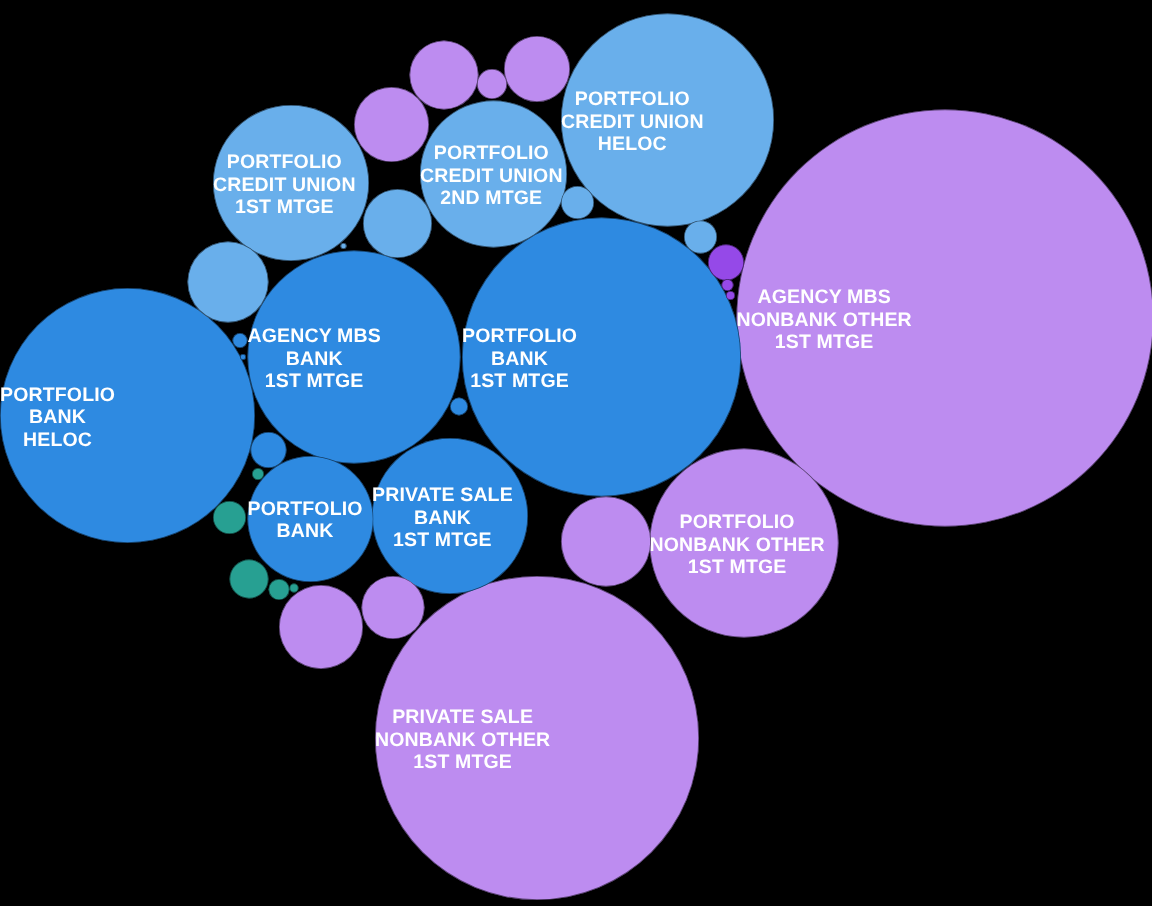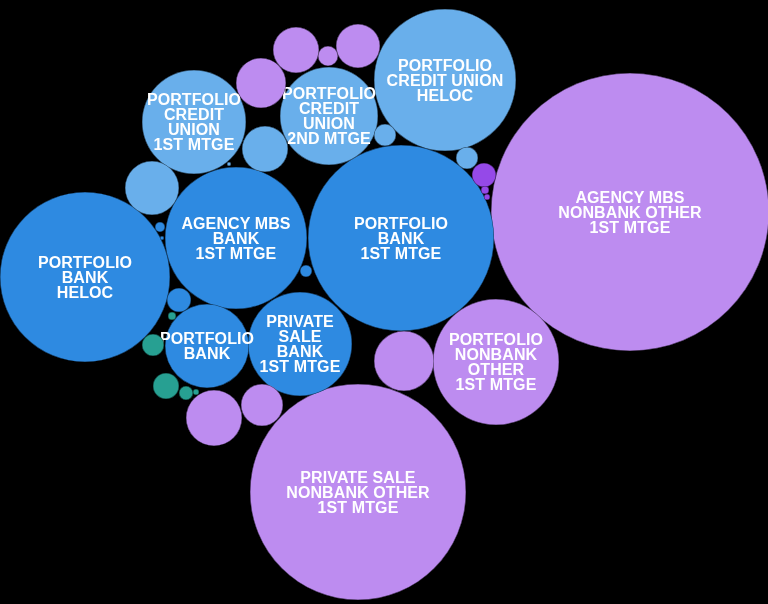--- a/index.html
+++ b/index.html
@@ -1,22 +1,22 @@
 <!DOCTYPE html>
 <html><head>
 <meta charset="utf-8">
 <style>
   html, body { margin: 0; padding: 0; background: #000000; }
   body { width: 768px; height: 604px; overflow: hidden; position: relative;
          font-family: "Liberation Sans", "DejaVu Sans", sans-serif; }
   #chart { position: absolute; left: 0; top: 0; width: 768px; height: 604px; }
   .bubble { position: absolute; border-radius: 50%; box-sizing: border-box;
-            display: flex; align-items: center; justify-content: center;
+            display: flex; align-items: center; justify-content: flex-start;
             text-align: center; color: #ffffff; font-weight: bold;
-            font-size: 16px; line-height: 15px; letter-spacing: 0.1px;
+            font-size: 13px; line-height: 15px; letter-spacing: 0.1px;
             box-shadow: 0 0 0 0.5px rgba(0,0,0,0.55) inset; cursor: pointer; }
   .bubble .lbl { white-space: pre-line; pointer-events: none; }
 </style>
 </head>
 <body>
 
 <div id="chart">
     <div class="bubble" style="left: 491px; top: 73px; width: 278px; height: 278px; background: rgb(189, 140, 240);">
       <span class="lbl">AGENCY MBS
 NONBANK OTHER

